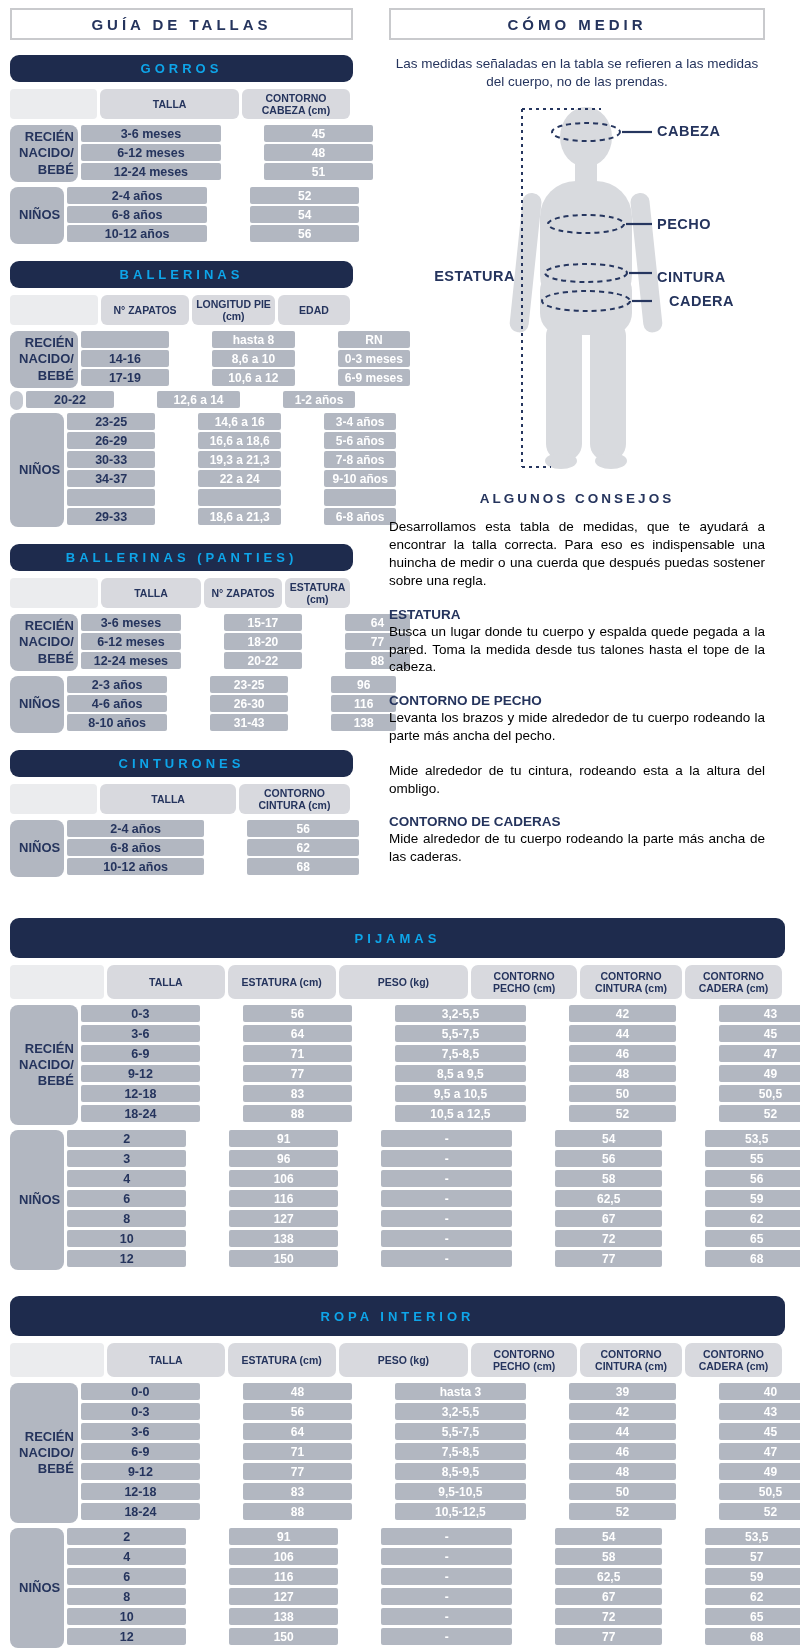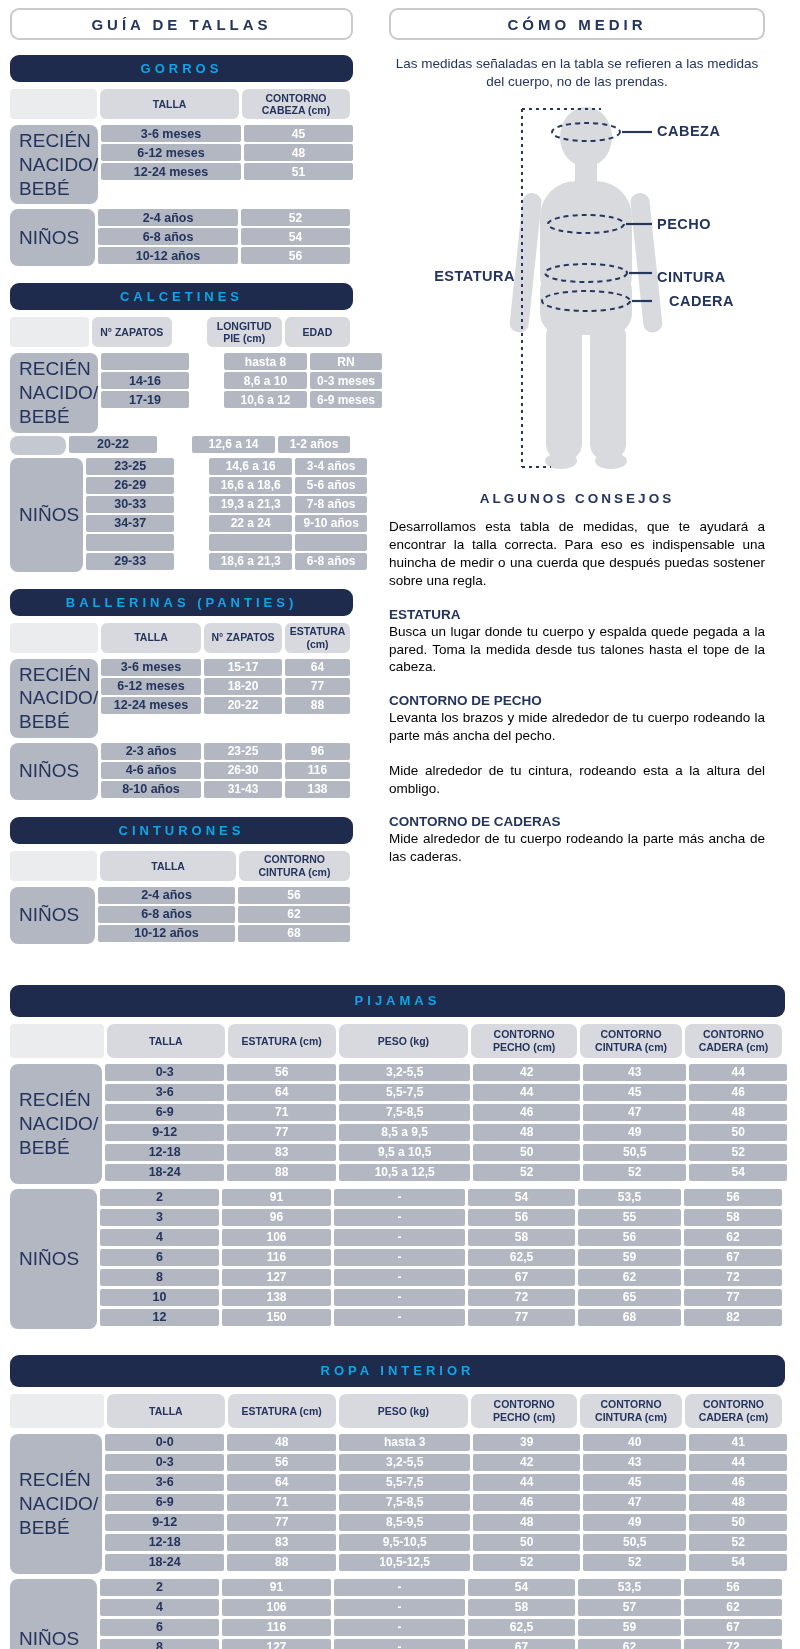--- a/index.html
+++ b/index.html
@@ -9,69 +9,69 @@
     font-family:"Liberation Sans", sans-serif;
     color:#25345d;
     overflow:hidden;
   }
   .page { width:800px; padding-top:8px; }
   .top { display:flex; padding:0 15px 0 10px; gap:36px; }
   .col-left  { width:343px; flex:none; }
   .col-right { width:376px; flex:none; }
 
   .title-box {
-    border:2px solid #c9cacd; border-radius:9px;
+    border:2px solid #c9cacd; border-radius:0;
     height:32px; display:flex; align-items:center; justify-content:center;
     font-weight:bold; font-size:15px; letter-spacing:4px;
     color:#25345d; margin-bottom:15px;
   }
 
   
   .tbl { margin-bottom:17px; }
   .bar {
     background:#1e2b4d; color:#0ea5e9; border-radius:9px;
     height:27px; display:flex; align-items:center; justify-content:center;
     font-weight:bold; font-size:13px; letter-spacing:4px;
     margin-bottom:7px;
   }
   .hrow { display:flex; margin-bottom:6px; }
   .grow { display:flex; margin-bottom:5px; }
   .tbl-calcetines .grow { margin-bottom:3px; }
   .rows { display:flex; flex-direction:column; }
-  .drow { display:flex; }
+  .drow { display:flex;gap:40px; }
   .cell {
     display:flex; align-items:center; justify-content:center;
     margin-right:3px; border-radius:2px;
   }
   .chead {
     background:#d8d9de; border-radius:6px; min-height:30px;
     font-weight:bold; font-size:10.5px; line-height:1.18; text-align:center;
     color:#25345d; padding:2px 3px;
   }
   .corner { background:#ebecee; border-radius:4px; }
   .glabel {
     background:#b2b7c1; border-radius:8px; align-self:stretch;
-    font-weight:normal; font-size:19px; line-height:1.25; color:#25345d;
-    justify-content:flex-start; text-align:left; padding:4px 4px 4px 9px;
+    font-weight:bold; font-size:13px; line-height:1.25; color:#25345d;
+    justify-content:flex-start; text-align:right; padding:4px 4px 4px 9px;
   }
   .gempty { background:#c4c8d0; }
   .drow .cell { height:17px; margin-bottom:2px; }
   .talla { background:#b2b7c1; color:#25345d; font-weight:bold; font-size:12.5px; }
   .val   { background:#b2b7c1; color:#ffffff; font-weight:bold; font-size:12px; }
 
   
   .tbl-gorros     .c0{width:88px;} .tbl-gorros     .c1{width:140px;} .tbl-gorros     .c2{width:109px;}
-  .tbl-calcetines .c0{width:88px;} .tbl-calcetines .c1{width:88px;}  .tbl-calcetines .c2{width:83px;margin-left:32px;} .tbl-calcetines .c3{width:72px;}
+  .tbl-calcetines .c0{width:88px;} .tbl-calcetines .c1{width:88px;}  .tbl-calcetines .c2{width:83px;} .tbl-calcetines .c3{width:72px;}
   .tbl-ballerinas .c0{width:88px;} .tbl-ballerinas .c1{width:100px;} .tbl-ballerinas .c2{width:78px;} .tbl-ballerinas .c3{width:65px;}
   .tbl-cinturones .c0{width:88px;} .tbl-cinturones .c1{width:137px;} .tbl-cinturones .c2{width:112px;}
 
   .tbl-wide { margin:0 15px 0 10px; }
   .tbl-pijamas { margin-top:24px; }
   .tbl-ropa    { margin-top:26px; margin-bottom:0; }
-  .tbl-wide .bar { height:32px; }
+  .tbl-wide .bar { height:40px; }
   .tbl-wide .chead { min-height:34px; border-radius:7px; }
   .tbl-wide .drow .cell { height:17px; margin-bottom:3px; }
   .tbl-wide .c0{width:95px;} .tbl-wide .c1{width:119px;} .tbl-wide .c2{width:109px;}
   .tbl-wide .c3{width:131px;} .tbl-wide .c4{width:107px;} .tbl-wide .c5{width:103px;}
   .tbl-wide .c6{width:98px;}
 
   
   .intro {
     text-align:center; font-size:13.5px; line-height:1.35; color:#25345d;
     margin:0 4px 6px;
@@ -140,21 +140,21 @@
                 <div class="cell val c2">54</div>
               </div>
               <div class="drow">
                 <div class="cell talla c1">10-12 años</div>
                 <div class="cell val c2">56</div>
               </div>
             </div>
           </div>
         </div>
       <div class="tbl tbl-calcetines">
-          <div class="bar">CALCETINES</div>
+          <div class="bar">BALLERINAS</div>
           <div class="hrow">
             <div class="cell corner c0"></div>
             <div class="cell chead c1">N° ZAPATOS</div>
             <div class="cell chead c2">LONGITUD PIE (cm)</div>
             <div class="cell chead c3">EDAD</div>
           </div>
           <div class="grow">
             <div class="cell glabel c0">RECIÉN NACIDO/ BEBÉ</div>
             <div class="rows">
               <div class="drow">

